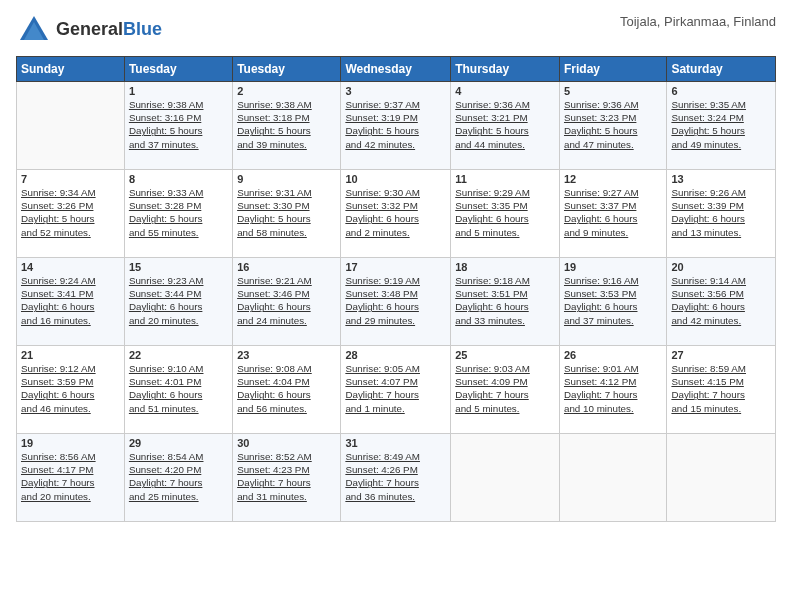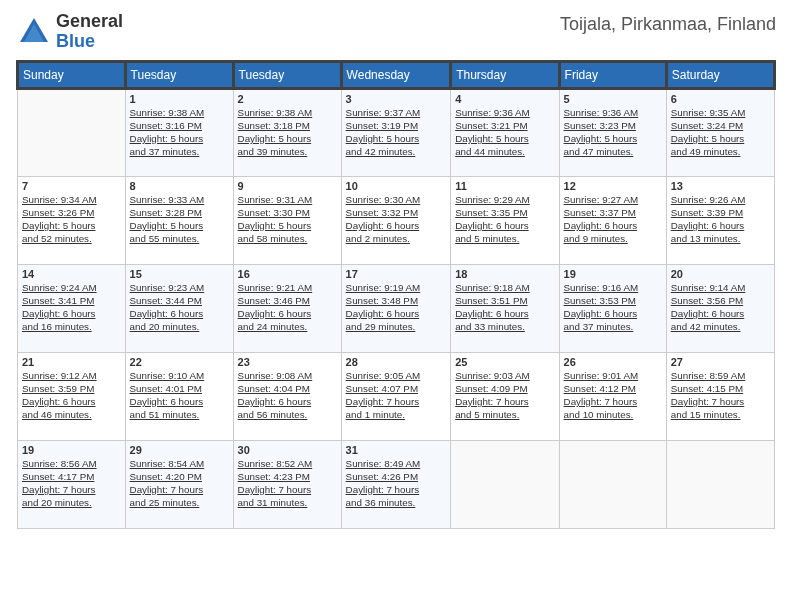--- a/index.html
+++ b/index.html
@@ -22,21 +22,21 @@
       justify-content: space-between;
       margin-bottom: 8px;
     }
     .logo {
       display: flex;
       align-items: center;
       gap: 4px;
     }
     .logo-text {
       display: flex;
-      flex-direction: column;
+      flex-direction: row;
       line-height: 1.1;
     }
     .logo-general {
       font-size: 18px;
       font-weight: bold;
       color: #333;
     }
     .logo-blue {
       font-size: 18px;
       font-weight: bold;
@@ -49,37 +49,37 @@
     .title-block {
       text-align: right;
     }
     .main-title {
       font-size: 36px;
       font-weight: bold;
       color: #333;
       line-height: 1.1;
     }
     .subtitle {
-      font-size: 18px;
+      font-size: 13px;
       color: #555;
       margin-top: 2px;
     }
     .calendar-table {
       width: 100%;
       border-collapse: collapse;
       font-size: 10.5px;
     }
     .calendar-table thead tr th {
       background-color: #2a6db5;
       color: #fff;
       padding: 5px 4px;
       text-align: left;
       font-size: 12px;
-      font-weight: normal;
-      border: 3px solid #404040;
+      font-weight: bold;
+      border: 1px solid #404040;
     }
     .calendar-table tbody tr td {
       border: 1px solid #ccc;
       vertical-align: top;
       padding: 3px 4px;
       width: 113px;
       height: 88px;
       background: #fff;
     }
     .calendar-table tbody tr:nth-child(odd) td {

